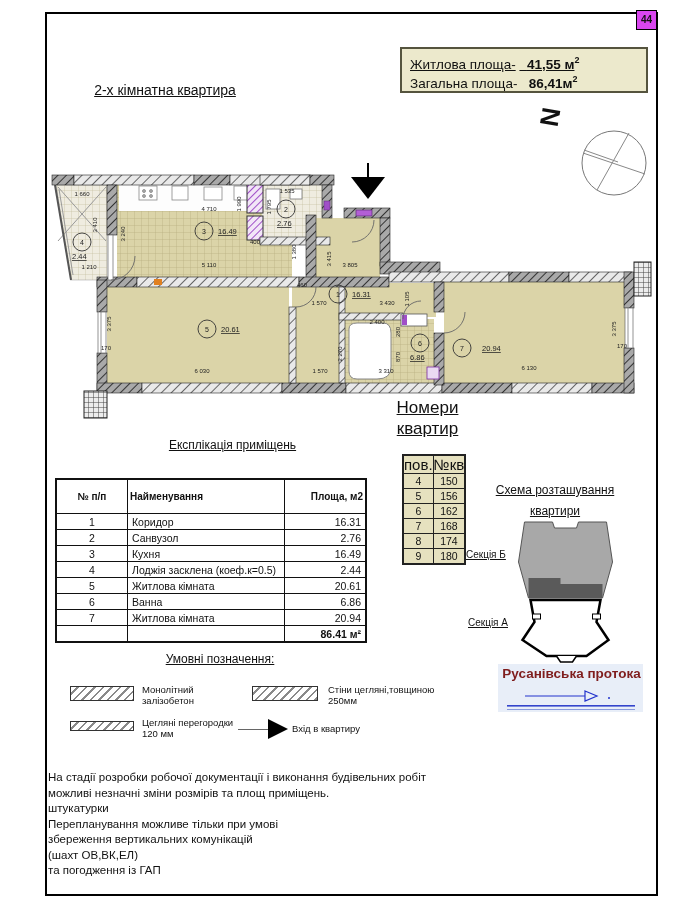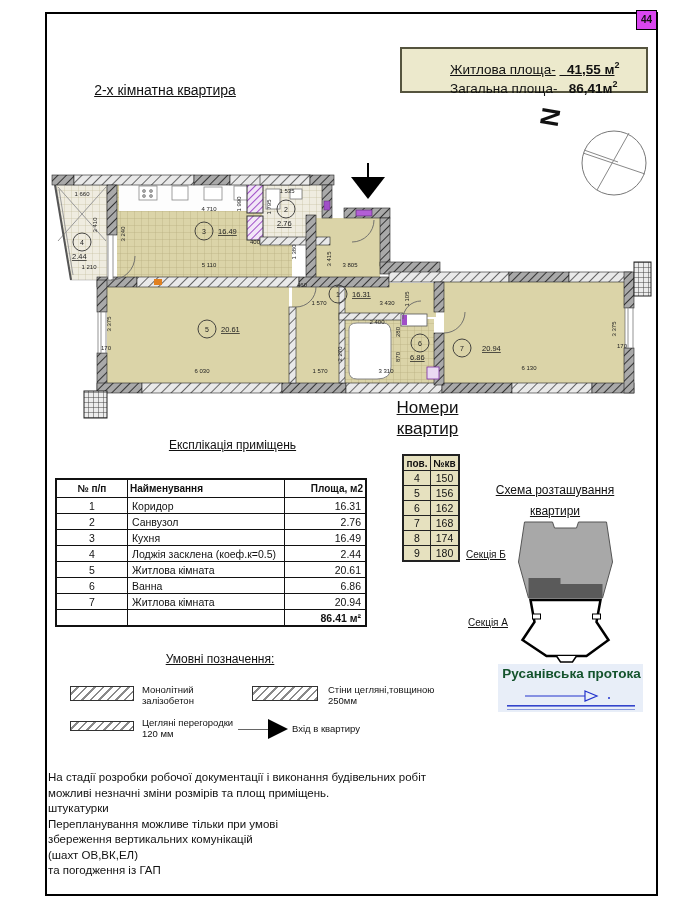--- a/index.html
+++ b/index.html
@@ -10,58 +10,58 @@
   #pagenum-box{left:636px;top:10px;width:19px;height:18px;border:1.5px solid #000;
         font-size:10px;font-weight:bold;text-align:center;line-height:18px;background:#d946ef;}
   
   #title-main{left:60px;top:26px;width:210px;text-align:center;font-size:30px;font-weight:bold;
         text-decoration:underline;letter-spacing:1px;}
   #title-sub1{left:60px;top:63px;width:210px;text-align:center;font-size:14px;text-decoration:underline;}
   #title-sub2{left:48px;top:82px;width:234px;text-align:center;font-size:14px;text-decoration:underline;}
   
   #area-box{left:400px;top:47px;width:248px;height:46px;background:#ece9cc;border:2px solid #55543e;
         padding:3px 8px;box-sizing:border-box;font-size:13.5px;}
-  #area-box .row{height:19px;line-height:26px;white-space:nowrap;margin-left:40px;}
+  #area-box .row{height:19px;line-height:16px;white-space:nowrap;}
   #area-box .lbl{display:inline-block;}
   #area-box .val{font-weight:bold;}
   .u{text-decoration:underline;}
   sup{font-size:9px;}
   
   #north-letter{left:528px;top:112px;width:40px;font-size:26px;font-weight:bold;
         transform:rotate(100deg);}
   
   .heading{font-size:12px;text-decoration:underline;text-align:center;}
   #apt-title1{left:385px;top:398px;width:85px;}
   #apt-title2{left:385px;top:419px;width:85px;}
   #apt-title1,#apt-title2{font-size:17px;text-decoration:underline;text-align:center;}
   #expl-title{left:105px;top:438px;width:255px;}
   #schema-title1{left:460px;top:483px;width:190px;}
   #schema-title2{left:460px;top:504px;width:190px;}
   #legend-title{left:130px;top:652px;width:180px;}
   
   #apt-table{left:402px;top:454px;border-collapse:collapse;border:2px solid #222;}
   #apt-table td,#apt-table th{border:1px solid #222;background:#e6e1bf;font-size:10.5px;
         padding:0;text-align:center;height:14px;}
-  #apt-table th{width:27px;font-weight:bold;font-size:10px;margin-top:22px;}
+  #apt-table th{width:27px;font-weight:normal;font-size:15px;margin-top:22px;}
   #apt-table td:first-child,#apt-table th:first-child{width:26px;}
   
   #expl-table{left:55px;top:478px;border-collapse:collapse;border:2px solid #111;background:#fff;}
-  #expl-table th{border:1px solid #111;font-size:10px;font-weight:bold;height:17px;padding:0 2px;}
+  #expl-table th{border:1px solid #111;font-size:10px;font-weight:bold;height:17px;padding:8px 2px;}
   #expl-table td{border:1px solid #111;font-size:10.5px;height:15px;padding:0 4px;}
   #expl-table .c-num{width:62px;text-align:center;}
   #expl-table .c-name{width:148px;text-align:left;}
   #expl-table .c-area{width:72px;text-align:right;}
   #expl-table .total td{font-weight:bold;}
   
   #section-b-label,#section-a-label{font-size:10px;text-decoration:underline;}
   #section-b-label{left:466px;top:549px;}
   #section-a-label{left:468px;top:617px;}
   #river-wrap{left:498px;top:664px;width:145px;height:48px;background:#e8eef8;}
   #river-label{left:494px;top:666px;width:155px;text-align:center;font-size:13.5px;
-        color:#14532d;font-weight:bold;}
+        color:#7f1d1d;font-weight:bold;}
   
   .hatchbar{background:repeating-linear-gradient(135deg,#fff 0 4px,#8a8a8a 4px 6px);
         border:1px solid #333;}
   #legend-bar1{left:70px;top:686px;width:62px;height:13px;}
   #legend-bar2{left:252px;top:686px;width:64px;height:13px;}
   #legend-bar3{left:70px;top:721px;width:62px;height:8px;}
   .legend-label{font-size:9.5px;line-height:11px;white-space:pre-line;}
   #legend-label1{left:142px;top:684px;width:110px;}
   #legend-label2{left:328px;top:684px;width:125px;}
   #legend-label3{left:142px;top:717px;width:120px;}

